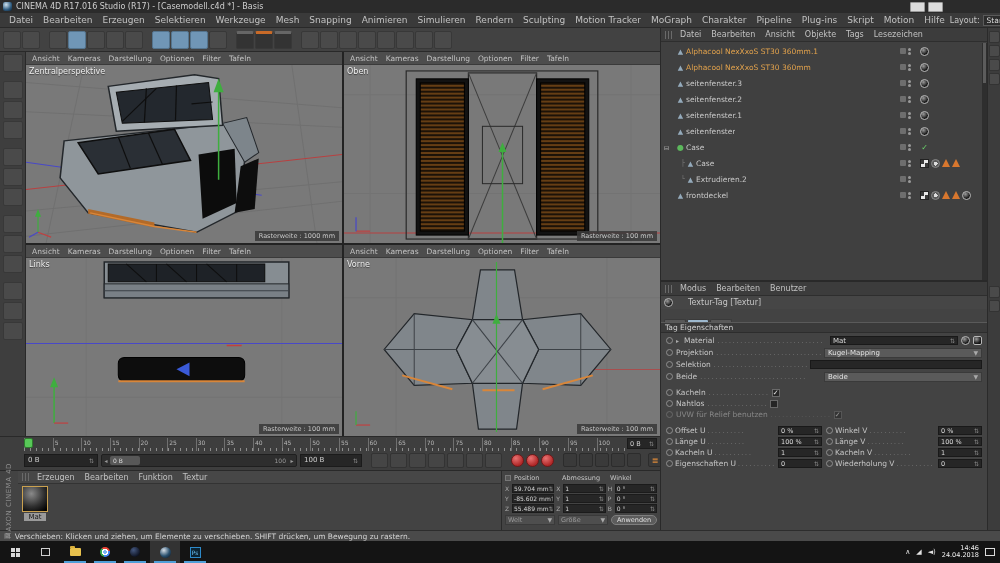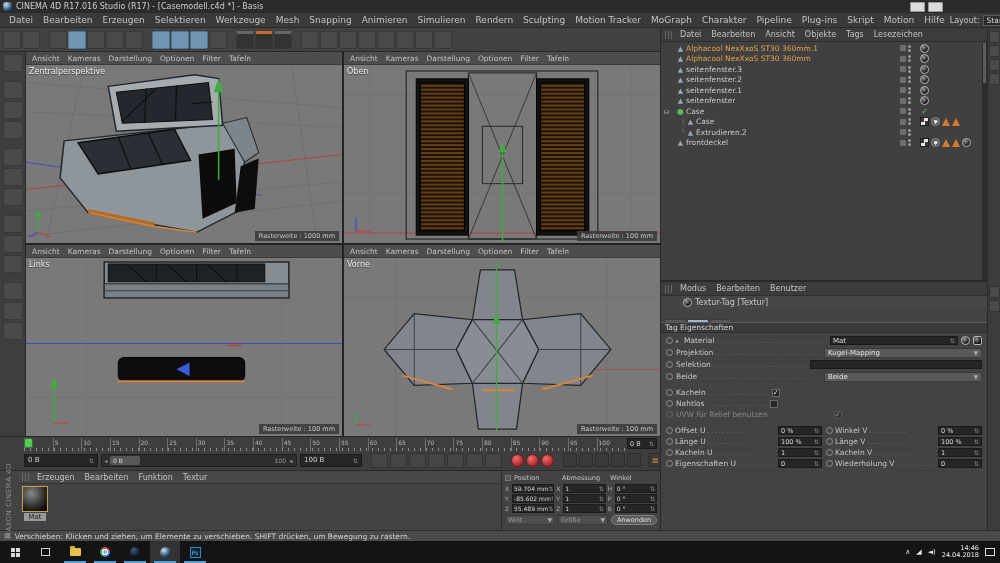--- a/index.html
+++ b/index.html
@@ -110,21 +110,21 @@
   .applybtn{flex:1;background:#5c5c5c;border:1px solid #7e7e7e;border-radius:6px;color:#e0e0e0;text-align:center;font-size:6.5px;height:10px;line-height:9px;}
 
   
   .rpanels{flex:1;display:flex;flex-direction:column;min-width:0;}
   .om{height:254px;display:flex;flex-direction:column;border-bottom:2px solid #292929;background:#404040;flex:none;position:relative;}
   .pmenu{height:14px;background:#3c3c3c;border-bottom:1px solid #2e2e2e;display:flex;align-items:center;font-size:8px;padding:0 2px;flex:none;}
   .handle{width:8px;height:8px;background:repeating-linear-gradient(90deg,#6a6a6a 0 1px,transparent 1px 3px);margin:0 2px;flex:none;}
   .picons{margin-left:auto;display:flex;gap:3px;font-size:7px;color:#bbb;padding-right:2px;}
   .picons span{width:9px;text-align:center;}
   .otree{flex:1;padding-top:1px;overflow:hidden;}
-  .orow{height:10.5px;display:flex;align-items:center;font-size:7.5px;padding:0 3px;}
+  .orow{height:10.5px;display:flex;align-items:center;font-size:7.5px;padding:8px 3px;}
   .orow.ind1{padding-left:13px;}
   .twisty{width:7px;font-size:6px;color:#bbb;flex:none;}
   .prefix{width:5px;font-size:6.5px;color:#7e7e7e;flex:none;}
   .oicon{width:9px;text-align:center;flex:none;}
   .oicon.ic-poly::before{content:"▲";color:#94aabb;font-size:7px;}
   .oicon.ic-gen::before{content:"●";color:#5cb85c;font-size:8px;}
   .olabel{margin-left:1px;color:#c8c8c8;white-space:nowrap;overflow:hidden;}
   .orow.sel .olabel{color:#e2a24c;}
   .otoggles{margin-left:auto;display:flex;align-items:center;gap:2px;width:20px;flex:none;}
   .osq{width:6px;height:6px;background:#6e6e6e;border-radius:1px;}
@@ -134,21 +134,21 @@
   .tg{width:9px;height:9px;display:inline-flex;align-items:center;justify-content:center;flex:none;}
   .tg-material{border-radius:50%;background:radial-gradient(circle at 35% 30%,#999 0,#222 60%,#000);border:1px solid #b8b8b8;}
   .tg-checker{background:conic-gradient(#e6e6e6 0 25%,#383838 0 50%,#e6e6e6 0 75%,#383838 0);border:1px solid #222;}
   .tg-phong{border-radius:50%;background:radial-gradient(circle,#ddd 0 2px,#5a5a5a 2px);border:1px solid #8a8a8a;}
   .tg-tri{width:0;height:0;border-left:4px solid transparent;border-right:4px solid transparent;border-bottom:8px solid #d8772e;background:none;}
   .tg-check::before{content:"✓";color:#6cd86c;font-size:8px;}
   .omscroll{position:absolute;right:0;top:15px;bottom:0;width:5px;background:#2e2e2e;}
   .omscroll::before{content:"";position:absolute;top:0;left:1px;width:3px;height:40px;background:#5c5c5c;}
 
   .am{flex:1;display:flex;flex-direction:column;background:#434343;min-height:0;}
-  .amtitle{height:13px;display:flex;align-items:center;gap:3px;padding:0 3px;font-size:8px;background:#464646;flex:none;margin-left:19px;}
+  .amtitle{height:13px;display:flex;align-items:center;gap:15px;padding:0 3px;font-size:8px;background:#464646;flex:none;}
   .amball{width:9px;height:9px;border-radius:50%;background:radial-gradient(circle at 35% 30%,#999 0,#222 60%,#000);border:1px solid #b8b8b8;flex:none;}
   .amtabs{height:13px;display:flex;gap:1px;padding:0 3px;align-items:flex-end;flex:none;}
   .atab{padding:1px 10px 1px 10px;background:#585858;border:1px solid #3a3a3a;border-bottom:none;font-size:7.5px;color:#c8c8c8;border-radius:2px 2px 0 0;}
   .atab.act{background:#9db8ce;color:#141f2a;}
   .amsec{height:11px;background:#3a3a3a;border-top:1px solid #5a5a5a;border-bottom:1px solid #2d2d2d;font-size:7.5px;display:flex;align-items:center;padding:0 4px;color:#d2d2d2;flex:none;}
   .ambody{flex:1;padding:2px 5px;display:flex;flex-direction:column;gap:1px;font-size:7.5px;min-height:0;}
   .arow{display:flex;align-items:center;height:11px;gap:3px;}
   .arow.dis{opacity:.5;}
   .adot{width:7px;height:7px;border:1px solid #8e8e8e;border-radius:50%;flex:none;}
   .aexp{font-size:6px;color:#aaa;width:5px;flex:none;}

